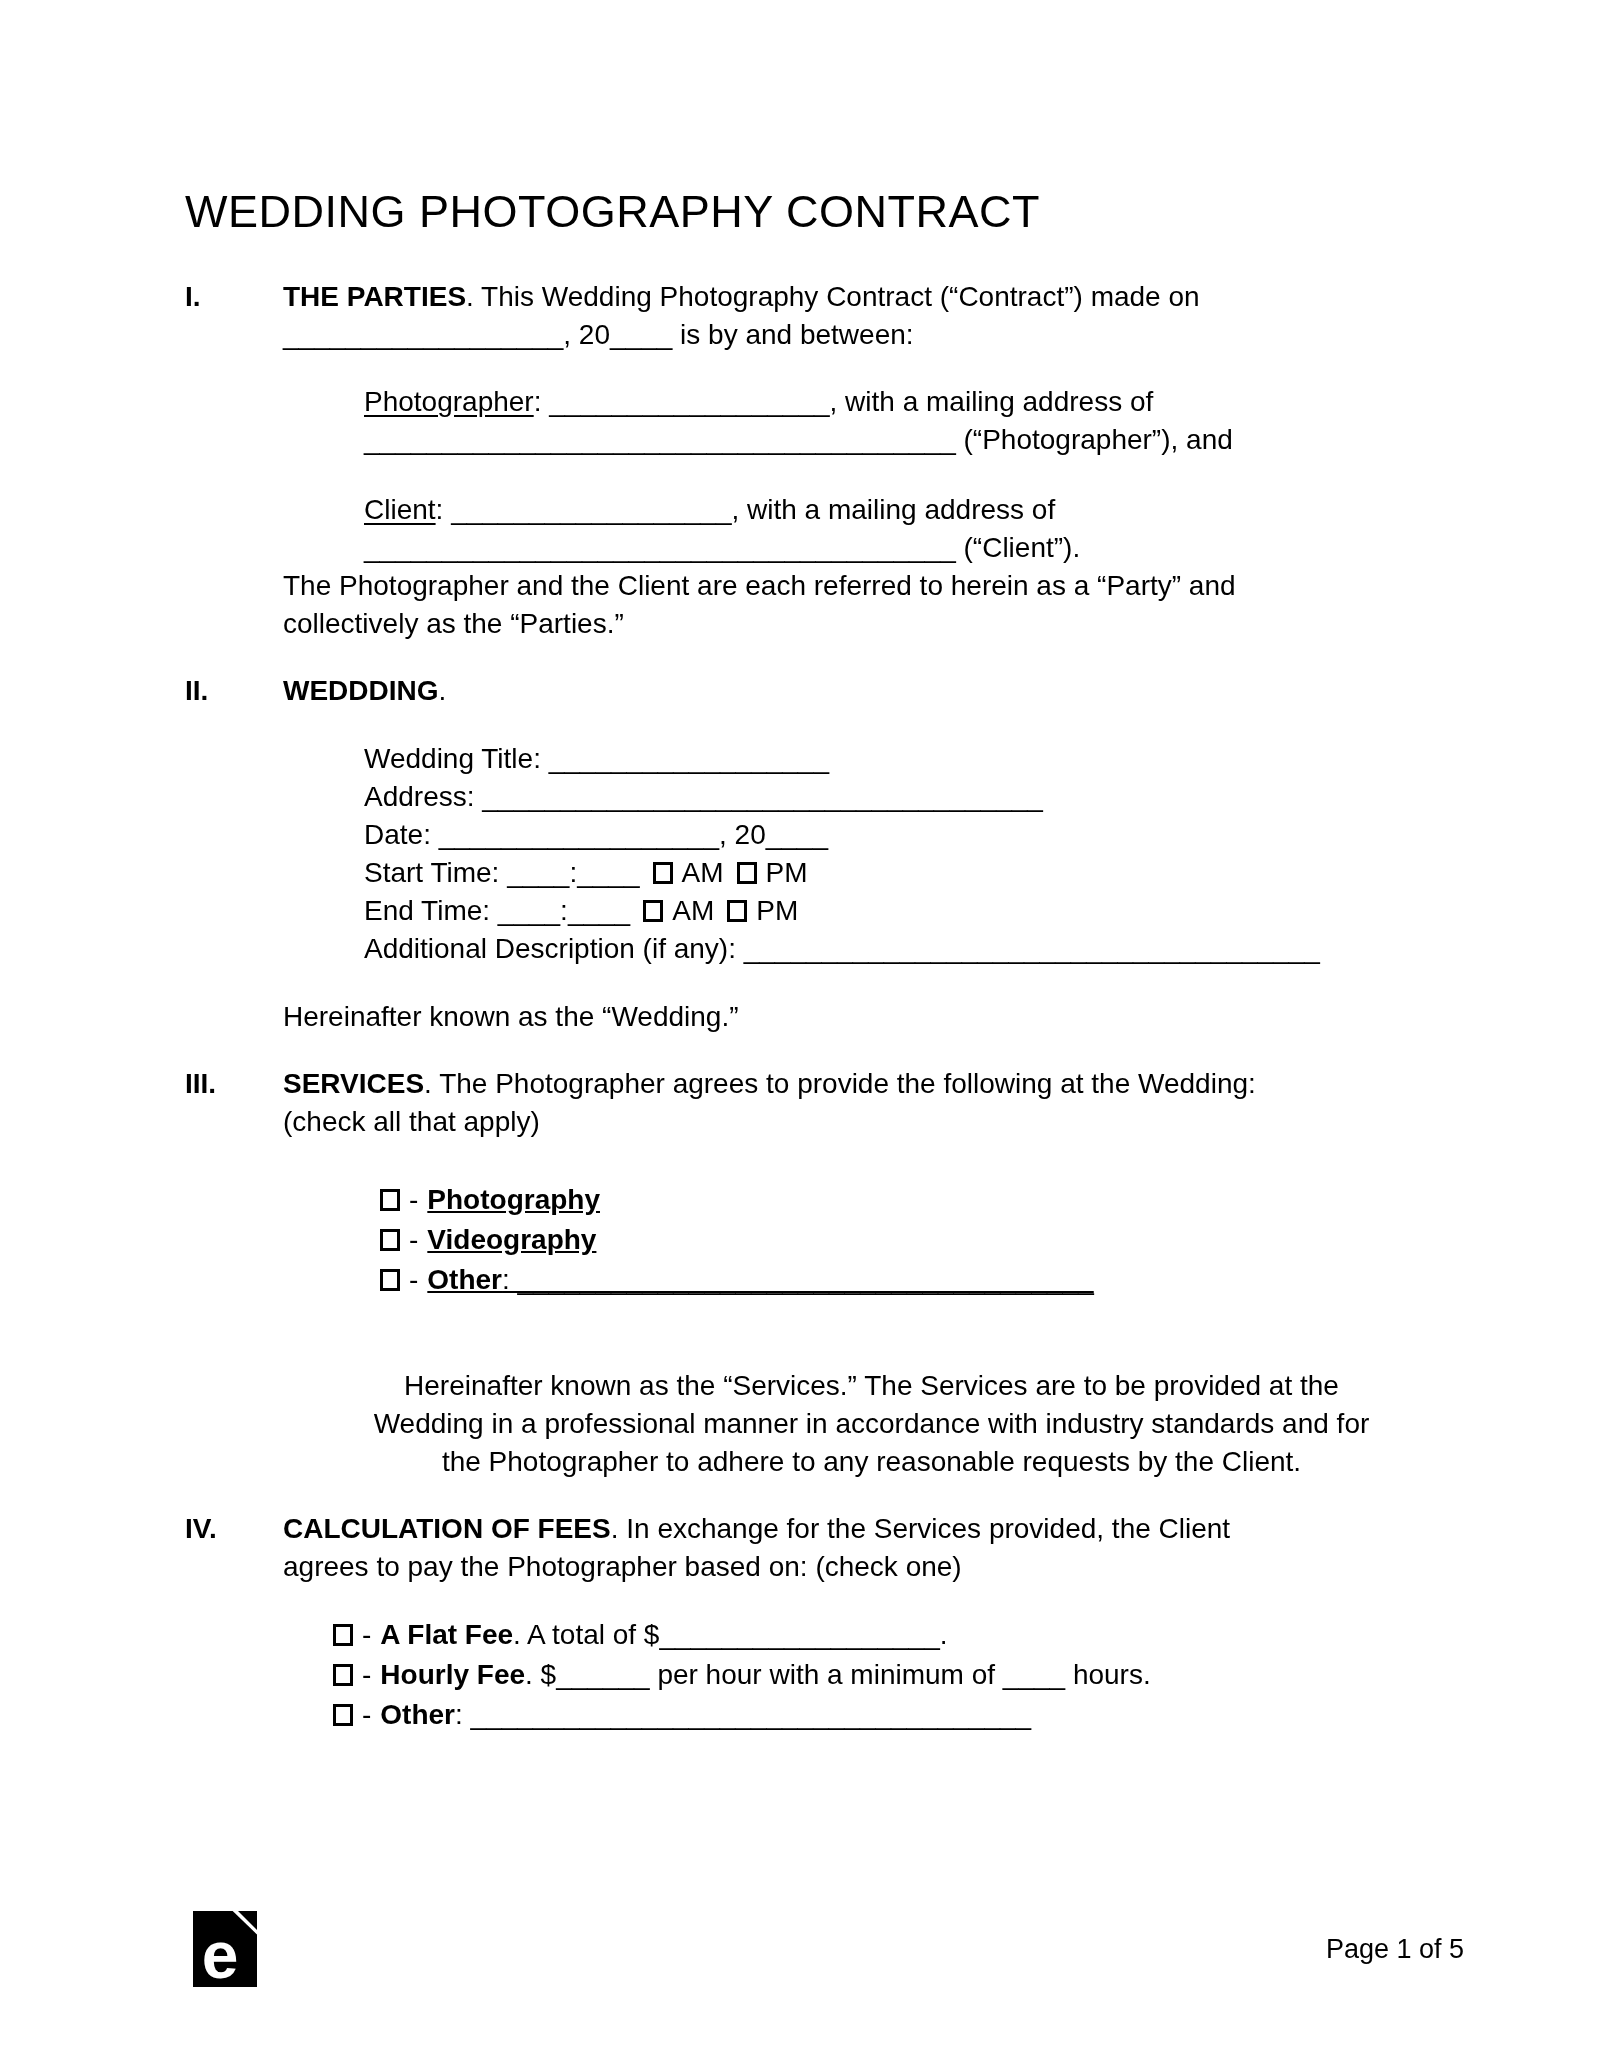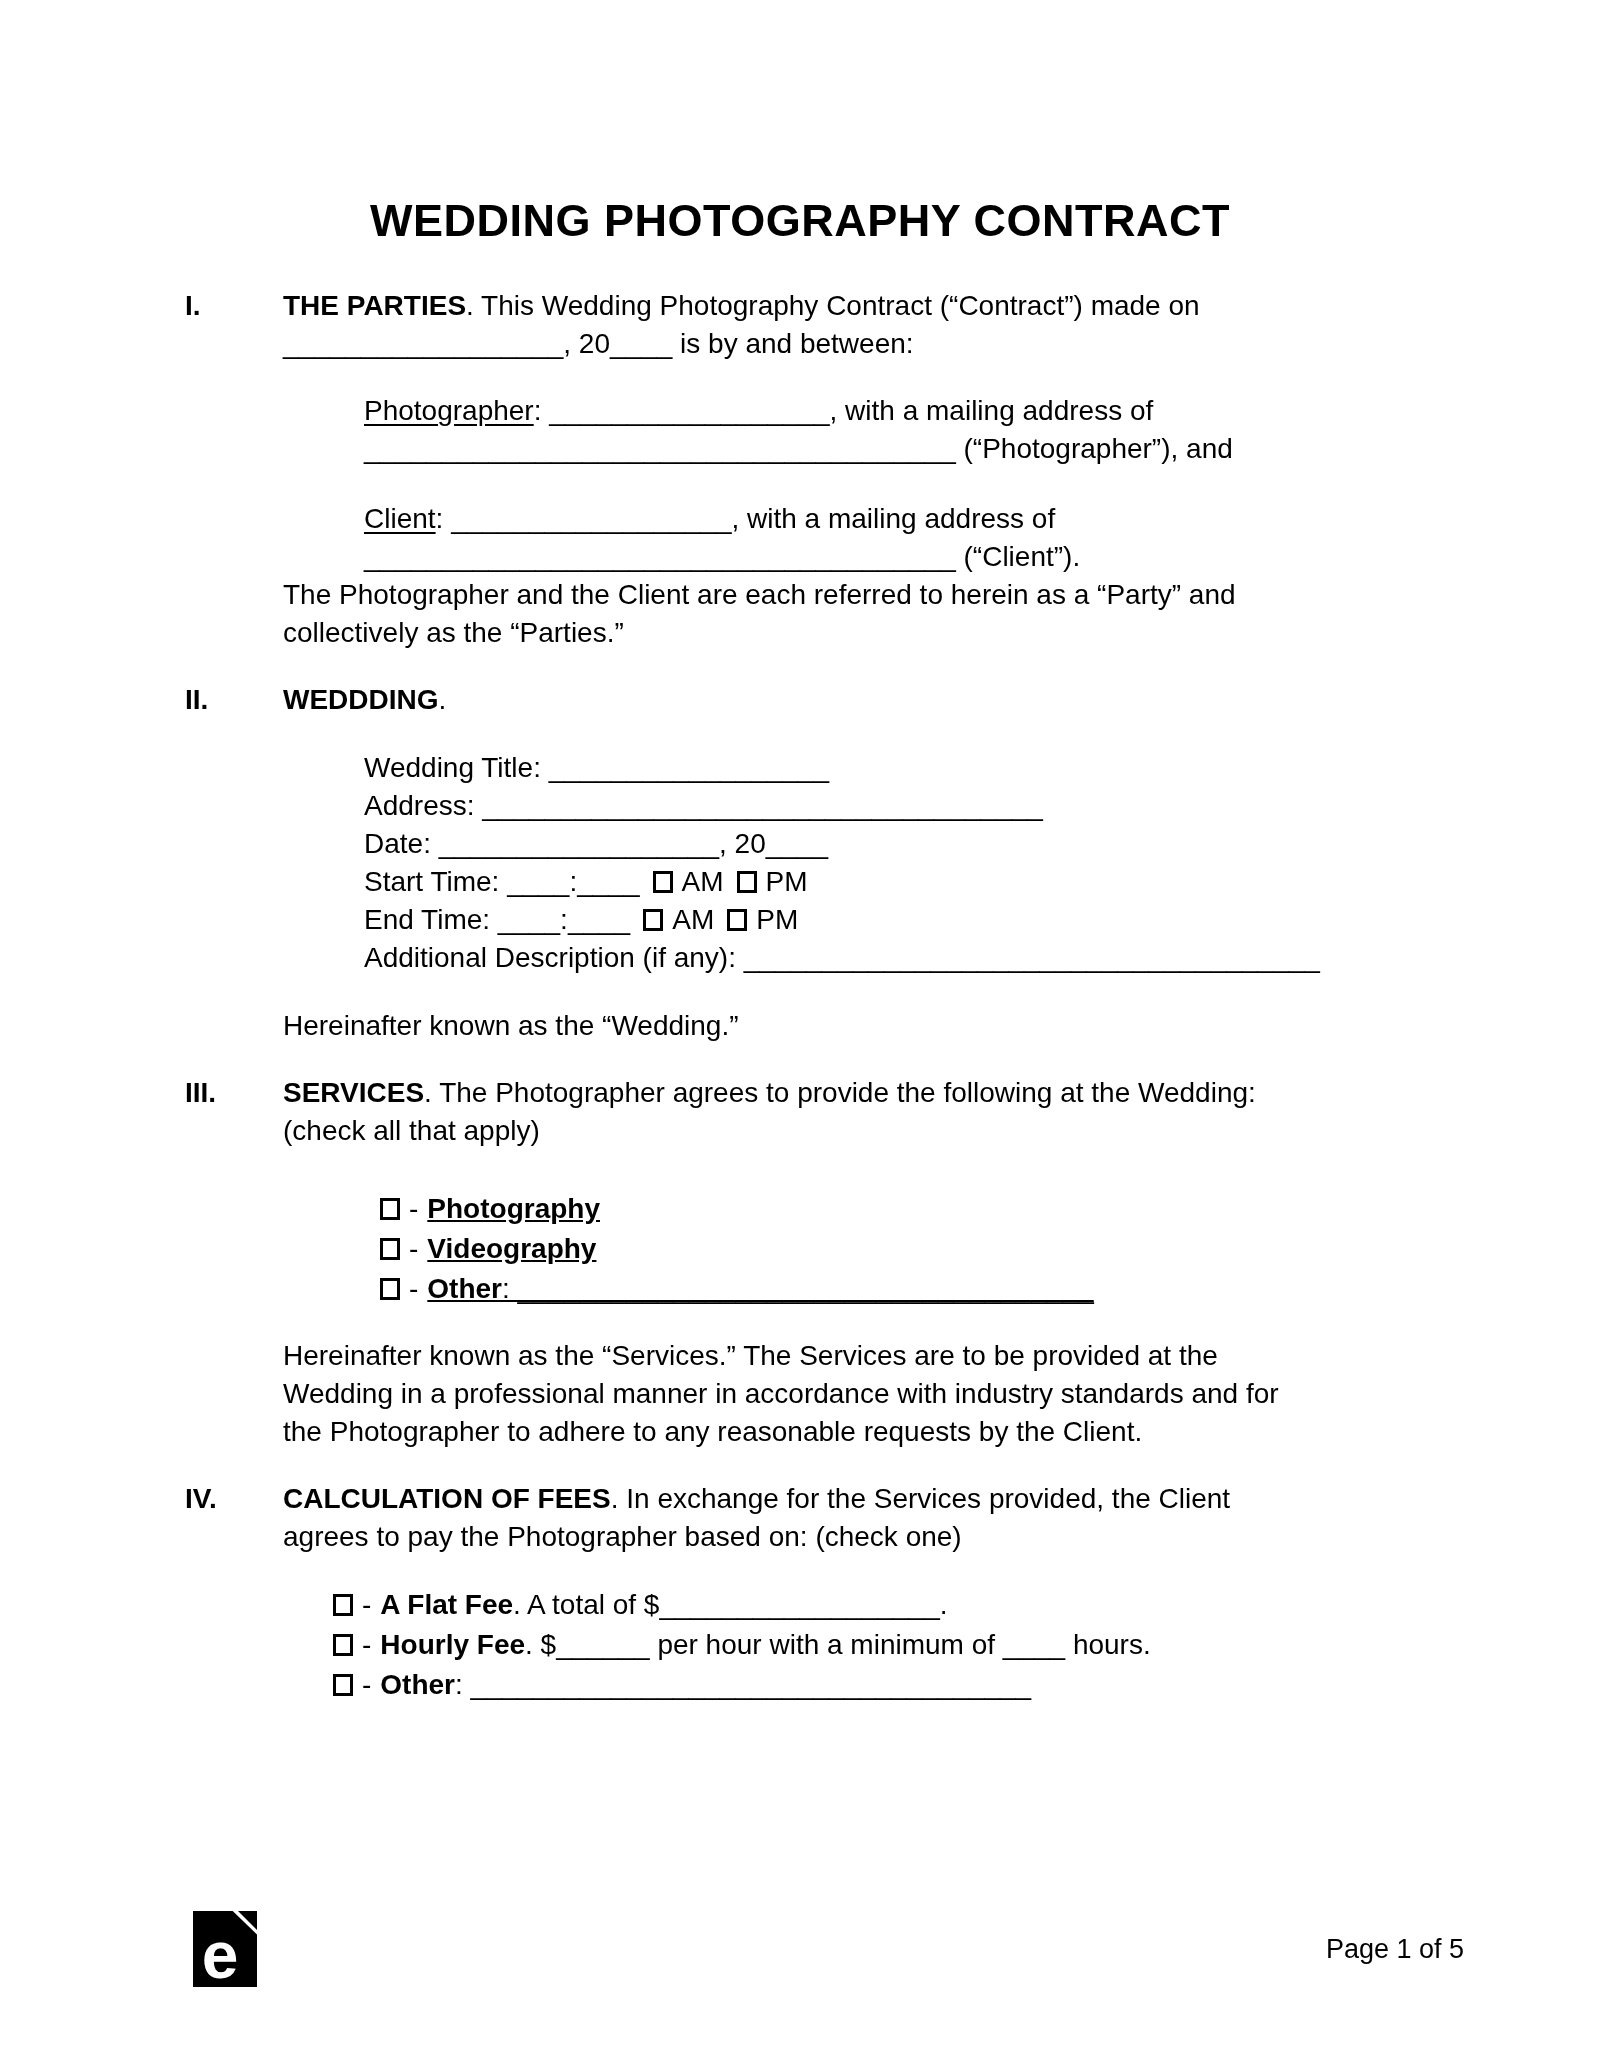--- a/index.html
+++ b/index.html
@@ -8,41 +8,39 @@
     width:1600px; height:2070px;
     background:#ffffff; color:#000000;
     font-family:"Liberation Sans","DejaVu Sans",sans-serif;
     font-size:28px;
     box-sizing:border-box;
     padding:188px 140px 0 185px;
     overflow:hidden;
   }
   .title {
     width:1230px;
-    text-align:center;
-    font-size:45px; font-weight:700;
+    font-size:45px; font-weight:400;
     line-height:48px;
     letter-spacing:0.5px;
     white-space:nowrap;
-    margin-top:9px;
   }
   .sec { display:flex; }
   .num { flex:0 0 98px; width:98px; font-weight:700; line-height:38px; }
   .body { flex:1 1 auto; min-width:0; }
   .line { line-height:38px; white-space:nowrap; }
   .b { font-weight:700; }
   .u { text-decoration:underline; text-underline-offset:4px; }
   .ind  { margin-left:81px; }
   .inda { margin-left:97px;text-decoration:underline; }
   .indb { margin-left:50px; }
   .cbg .line { line-height:40px; }
   .mt29 { margin-top:29px; } .mt30 { margin-top:30px; }
   .mt31 { } .mt32 { margin-top:32px; }
   .mt39 { margin-top:39px; } .mt42 { margin-top:42px; }
-  .mt67 { margin-top:28px; }
+  .mt67 { margin-top:67px;text-align:center; }
   .cb {
     display:inline-block; width:20px; height:22px;
     border:3px solid #000; box-sizing:border-box;
     vertical-align:-2px; background:#fff;
   }
   .sep { display:inline-block; margin:0 9px; }
   .cb.t { margin-left:13px; margin-right:9px; }
   
   .logo-wrap { position:absolute; left:193px; top:1911px; width:64px; height:76px; }
   .logo-body {

